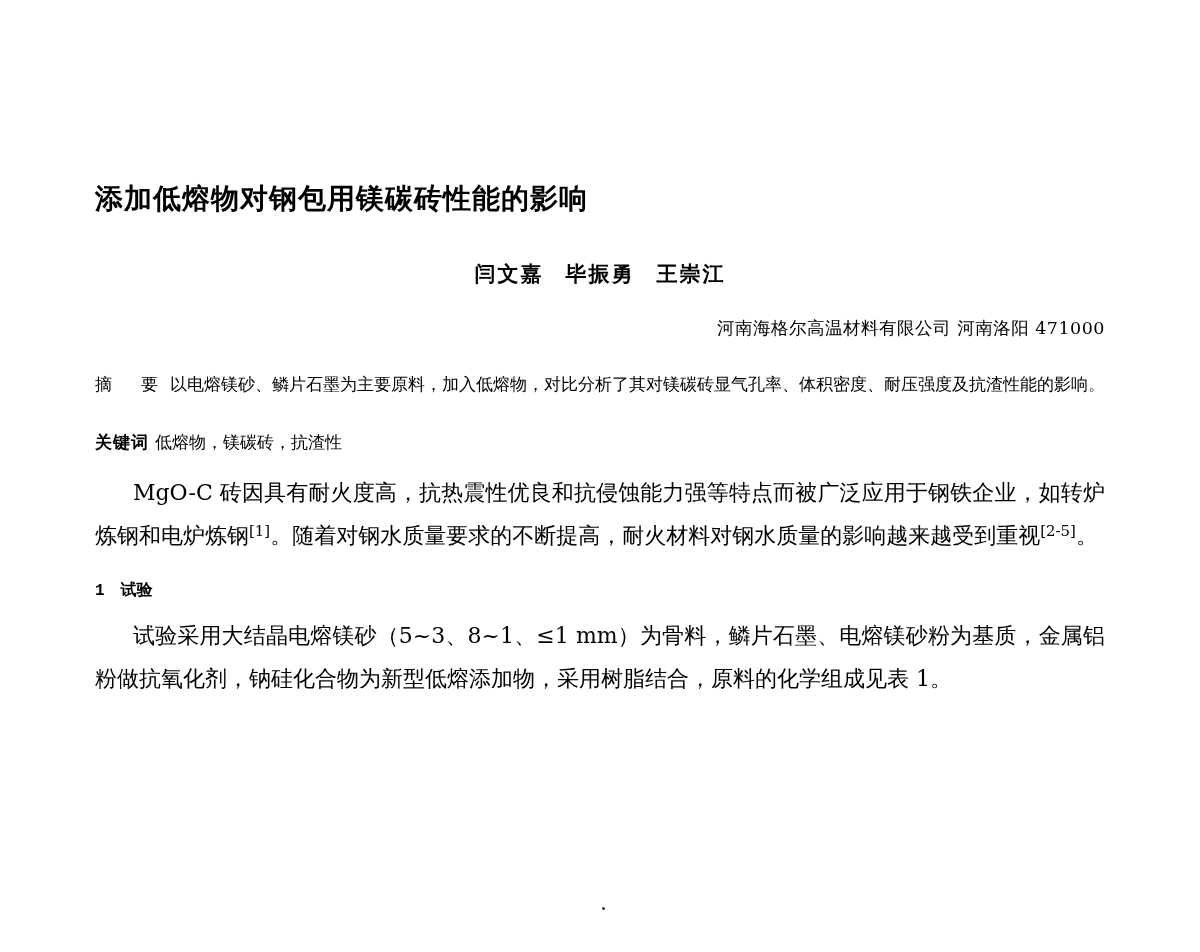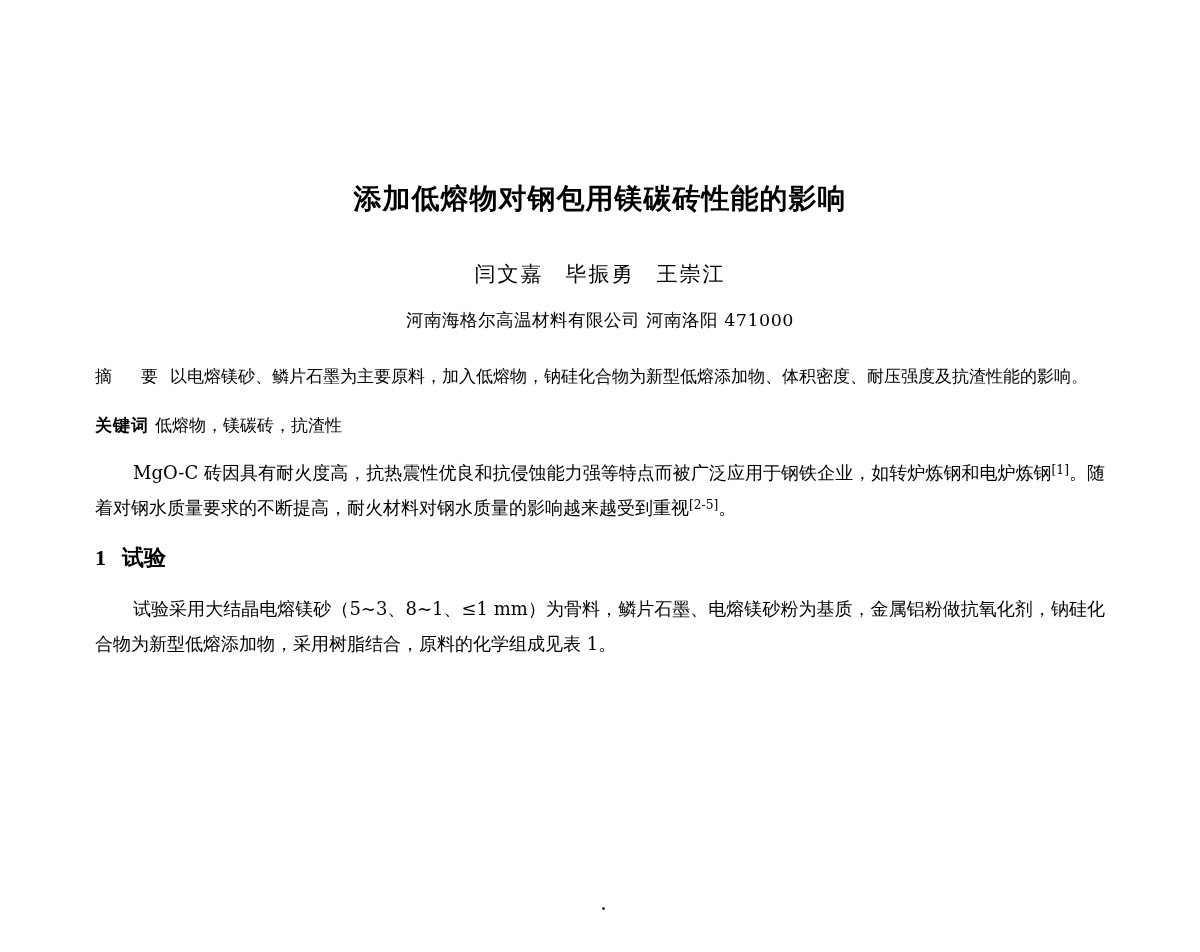--- a/index.html
+++ b/index.html
@@ -16,72 +16,72 @@
   }
   .page {
     position: relative;
     width: 1200px;
     height: 952px;
     box-sizing: border-box;
     padding: 0 95px;
   }
   .title {
     margin-top: 180px;
-    text-align: center;
     font-size: 28px;
     font-weight: bold;
     letter-spacing: 1px;
     font-family: "DejaVu Sans", "Liberation Sans", sans-serif;
   }
   .authors {
     margin-top: 42px;
     text-align: center;
     font-size: 21px;
     letter-spacing: 2px;
     font-family: "DejaVu Serif", "Liberation Serif", serif;
+    font-weight: bold;
   }
   .authors span.gap { display: inline-block; width: 22px; }
   .affiliation {
-    margin-top: 20px;
-    text-align: center;
+    margin-top: 28px;
+    text-align: right;
     font-size: 17.5px;
     letter-spacing: 0.5px;
   }
   .abstract {
     margin-top: 28px;
     font-size: 17px;
     line-height: 1.92;
     text-align: justify;
   }
   .abstract .lbl {
     font-weight: normal;
     letter-spacing: 6px;
     margin-right: 6px;
   }
   .keywords {
-    margin-top: 16px;
+    margin-top: 25px;
     font-size: 17px;
     line-height: 1.9;
   }
   .keywords .lbl {
     font-weight: bold;
     letter-spacing: 1px;
     margin-right: 6px;
   }
   .body-para {
     margin-top: 14px;
-    font-size: 18px;
+    font-size: 22px;
     line-height: 1.95;
     text-align: justify;
     text-indent: 38px;
   }
   .sec-h1 {
     margin-top: 17px;
-    font-size: 22px;
-    font-family: Liberation Serif, serif;
+    font-size: 16px;
+    font-family: Liberation Mono, monospace;
   }
   .sec-h1 .num { margin-right: 16px; }
   .sec-h2 {
     margin-top: 26px;
     font-size: 18px;
     font-family: "DejaVu Sans", "Liberation Sans", sans-serif;
   }
   .sec-h2 .num { margin-right: 10px; }
   .table-caption {
     margin-top: 30px;
@@ -109,21 +109,21 @@
 
   <h1 class="title">添加低熔物对钢包用镁碳砖性能的影响</h1>
 
   <div class="authors">
     <span>闫文嘉</span><span class="gap"></span><span>毕振勇</span><span class="gap"></span><span>王崇江</span>
   </div>
 
   <div class="affiliation">河南海格尔高温材料有限公司 河南洛阳 471000</div>
 
   <div class="abstract">
-    <span class="lbl">摘　要</span><span>以电熔镁砂、鳞片石墨为主要原料，加入低熔物，钠硅化合物为新型低熔添加物、体积密度、耐压强度及抗渣性能的影响。</span>
+    <span class="lbl">摘　要</span><span>以电熔镁砂、鳞片石墨为主要原料，加入低熔物，对比分析了其对镁碳砖显气孔率、体积密度、耐压强度及抗渣性能的影响。</span>
   </div>
 
   <div class="keywords">
     <span class="lbl">关键词</span><span>低熔物，镁碳砖，抗渣性</span>
   </div>
 
   <p class="body-para">
     MgO-C 砖因具有耐火度高，抗热震性优良和抗侵蚀能力强等特点而被广泛应用于钢铁企业，如转炉炼钢和电炉炼钢<sup>[1]</sup>。随着对钢水质量要求的不断提高，耐火材料对钢水质量的影响越来越受到重视<sup>[2-5]</sup>。
   </p>
 

